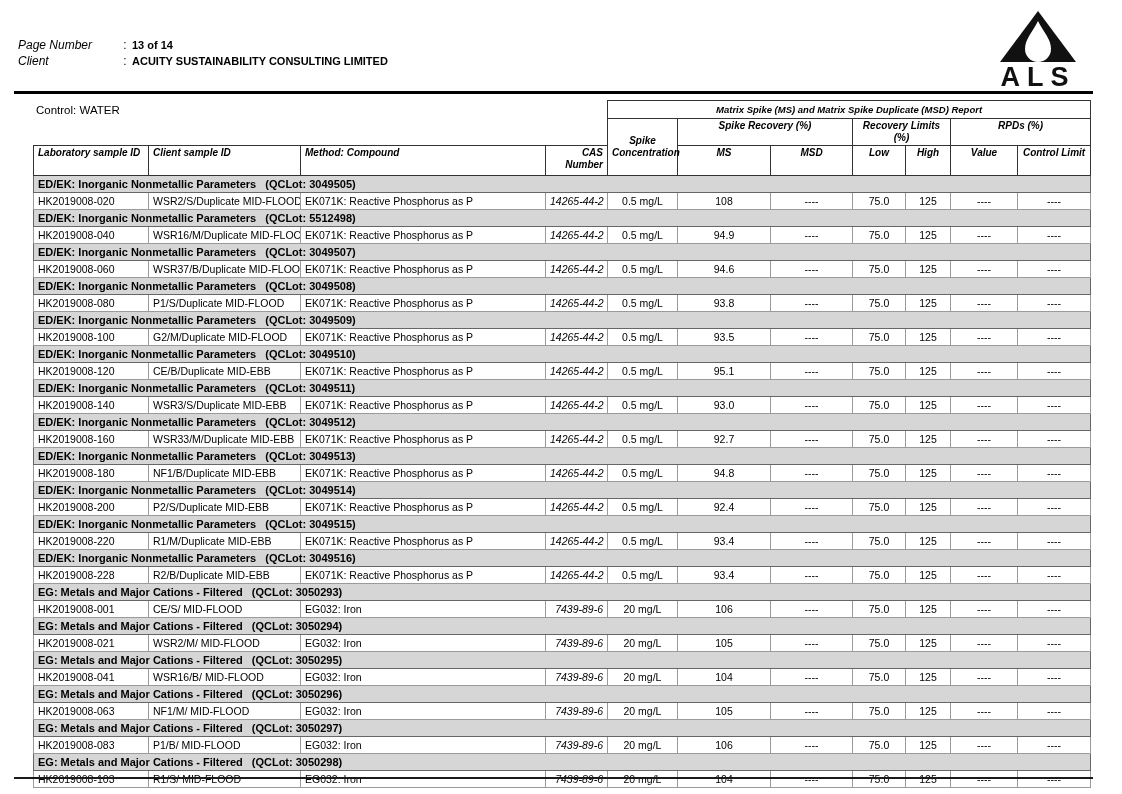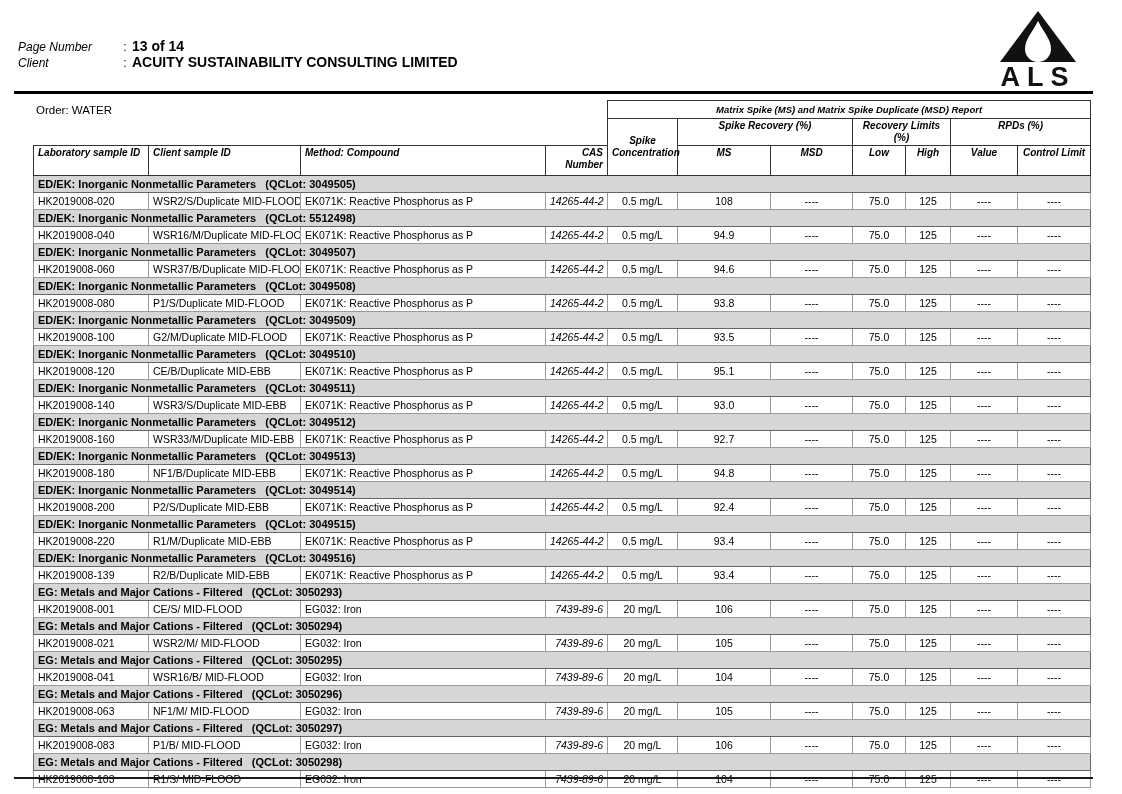--- a/index.html
+++ b/index.html
@@ -6,21 +6,21 @@
   html, body { margin: 0; padding: 0; }
   body {
     width: 1122px; height: 794px; background: #fff; color: #000;
     font-family: "Liberation Sans", sans-serif; position: relative; overflow: hidden;
   }
   
   .meta { position: absolute; left: 18px; top: 38px; }
   .meta-row { display: flex; align-items: baseline; height: 16px; font-size: 12px; }
   .meta-label { width: 100px; font-style: italic; }
   .meta-colon { width: 14px; text-align: center; }
-  .meta-value { font-weight: bold; font-size: 14px; }
+  .meta-value { font-weight: bold; font-size: 11px; }
   
   .logo { position: absolute; right: 38px; top: 10px; width: 92px; text-align: center; }
   
   .top-rule { position: absolute; left: 14px; top: 91px; width: 1079px; height: 3px; background: #000; }
   .bottom-rule { position: absolute; left: 14px; top: 777px; width: 1079px; height: 2px; background: #1a1a1a; }
   
   .matrix-label { position: absolute; left: 36px; top: 104px; font-size: 11.5px; z-index: 2; }
   .matrix-label .mv { font-weight: normal; }
   
   .table-wrap { position: absolute; left: 33px; top: 100px; width: 1057px; }
@@ -77,21 +77,21 @@
     <svg width="92" height="80" viewBox="0 0 92 80">
       <polygon points="46,1 84,52 8,52" fill="#111111"></polygon>
       <path d="M46 11 C40 23 33 29 33 39 a13 13 0 0 0 26 0 C59 29 52 23 46 11 Z" fill="#ffffff"></path>
       <text x="46" y="76" text-anchor="middle" font-size="27" font-weight="bold" letter-spacing="7" fill="#111111">ALS</text>
     </svg>
   </div>
 
   <div class="top-rule"></div>
 
   <div class="matrix-label">
-    <span>Order:</span>
+    <span>Control:</span>
     <span class="mv">WATER</span>
   </div>
 
   <div class="table-wrap">
     <table>
       <colgroup>
         <col style="width:115px">
           <col style="width:152px">
           <col style="width:245px">
           <col style="width:62px">
@@ -305,21 +305,21 @@
             <td class="c-num">----</td>
             <td class="c-num">75.0</td>
             <td class="c-num">125</td>
             <td class="c-num">----</td>
             <td class="c-num">----</td>
           </tr>
           <tr class="section-row">
             <td colspan="11"><span class="sec-name">ED/EK: Inorganic Nonmetallic Parameters</span><span class="sec-qclot">(QCLot: 3049516)</span></td>
           </tr>
           <tr class="data-row">
-            <td class="c-lab">HK2019008-139</td>
+            <td class="c-lab">HK2019008-228</td>
             <td class="c-client">R2/B/Duplicate MID-EBB</td>
             <td class="c-method">EK071K: Reactive Phosphorus as P</td>
             <td class="c-cas">14265-44-2</td>
             <td class="c-num">0.5 mg/L</td>
             <td class="c-num">93.4</td>
             <td class="c-num">----</td>
             <td class="c-num">75.0</td>
             <td class="c-num">125</td>
             <td class="c-num">----</td>
             <td class="c-num">----</td>

